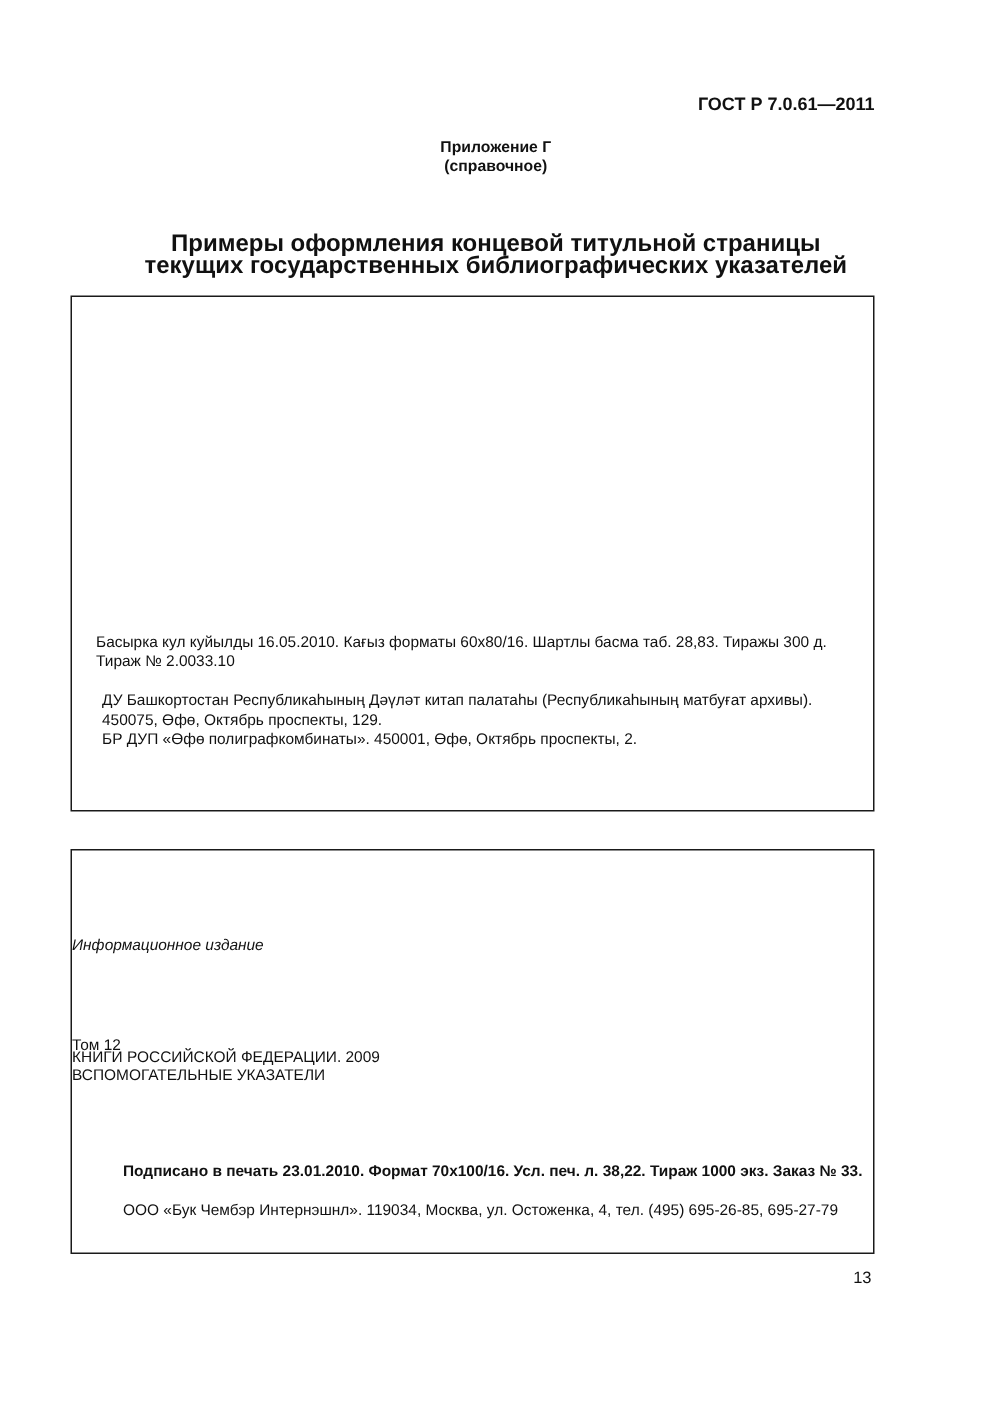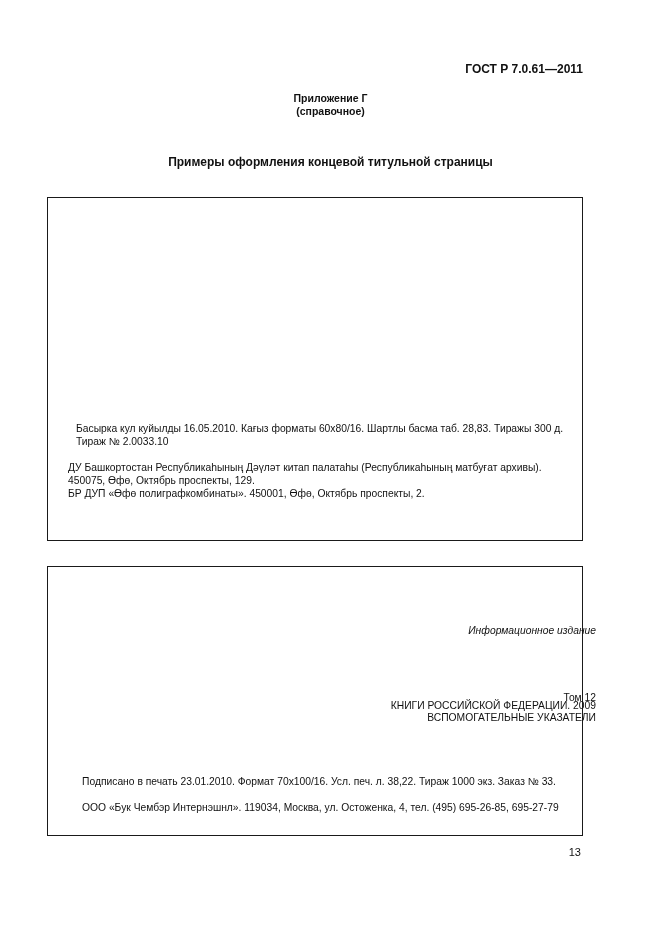--- a/index.html
+++ b/index.html
@@ -3,49 +3,50 @@
 <meta charset="utf-8">
 <style>
   html, body { margin: 0; padding: 0; }
   body {
     width: 661px; height: 936px; background: #ffffff; position: relative;
     font-family: "Liberation Sans", sans-serif; color: #111111; overflow: hidden;
   }
   .abs { position: absolute; }
   .std-code { top: 62px; right: 78px; font-size: 12px; font-weight: bold; }
   .appendix { top: 92px; left: 0; width: 661px; text-align: center; font-size: 10.5px; font-weight: bold; line-height: 13px; }
-  .title { top: 155px; left: 0; width: 661px; text-align: center; font-size: 12px; font-weight: bold; line-height: 15px; }
+  .title { top: 155px; left: 0; width: 661px; text-align: center; font-size: 16px; font-weight: bold; line-height: 15px; }
   .box { border: 1.3px solid #1a1a1a; box-sizing: border-box; }
   .box1 { left: 47px; top: 197px; width: 536px; height: 344px; }
   .box2 { left: 47px; top: 566px; width: 536px; height: 270px; }
   .t { font-size: 10.3px; line-height: 13px; white-space: nowrap; }
-  .b1-p1 { left: 28px; top: 224px; }
+  .b1-p1 { left: 16px; top: 224px; }
   .b1-p2 { left: 20px; top: 263px; }
-  .b2-center { left: 14px; width: 534px; text-align: right; }
+  .b2-center { left: 0; width: 534px; text-align: left; }
   .italic { font-style: italic; }
   .b2-l1 { top: 57px; }
   .b2-l2 { top: 104px; margin-top: 28px; }
   .b2-l3 { top: 124px; }
   .b2-l4 { top: 144px; }
-  .b2-p1 { left: 34px; top: 208px; }
+  .b2-p1 { left: 34px; top: 208px; font-weight: bold; }
   .b2-p2 { left: 34px; top: 234px; }
   .page-num { top: 846px; right: 80px; font-size: 11px; }
 </style>
 </head>
 <body>
 
 <div class="abs std-code">ГОСТ Р 7.0.61—2011</div>
 
 <div class="abs appendix">
   <div>Приложение Г</div>
   <div>(справочное)</div>
 </div>
 
 <div class="abs title">
   <div>Примеры оформления концевой титульной страницы</div>
+  <div>текущих государственных библиографических указателей</div>
 </div>
 
 <div class="abs box box1">
   <div class="abs t b1-p1">
     <div>Басырка кул куйылды 16.05.2010. Кағыз форматы 60х80/16. Шартлы басма таб. 28,83. Тиражы 300 д.</div>
     <div>Тираж № 2.0033.10</div>
   </div>
   <div class="abs t b1-p2">
     <div>ДУ Башкортостан Республикаһының Дәүләт китап палатаһы (Республикаһының матбуғат архивы).</div>
     <div>450075, Өфө, Октябрь проспекты, 129.</div>

